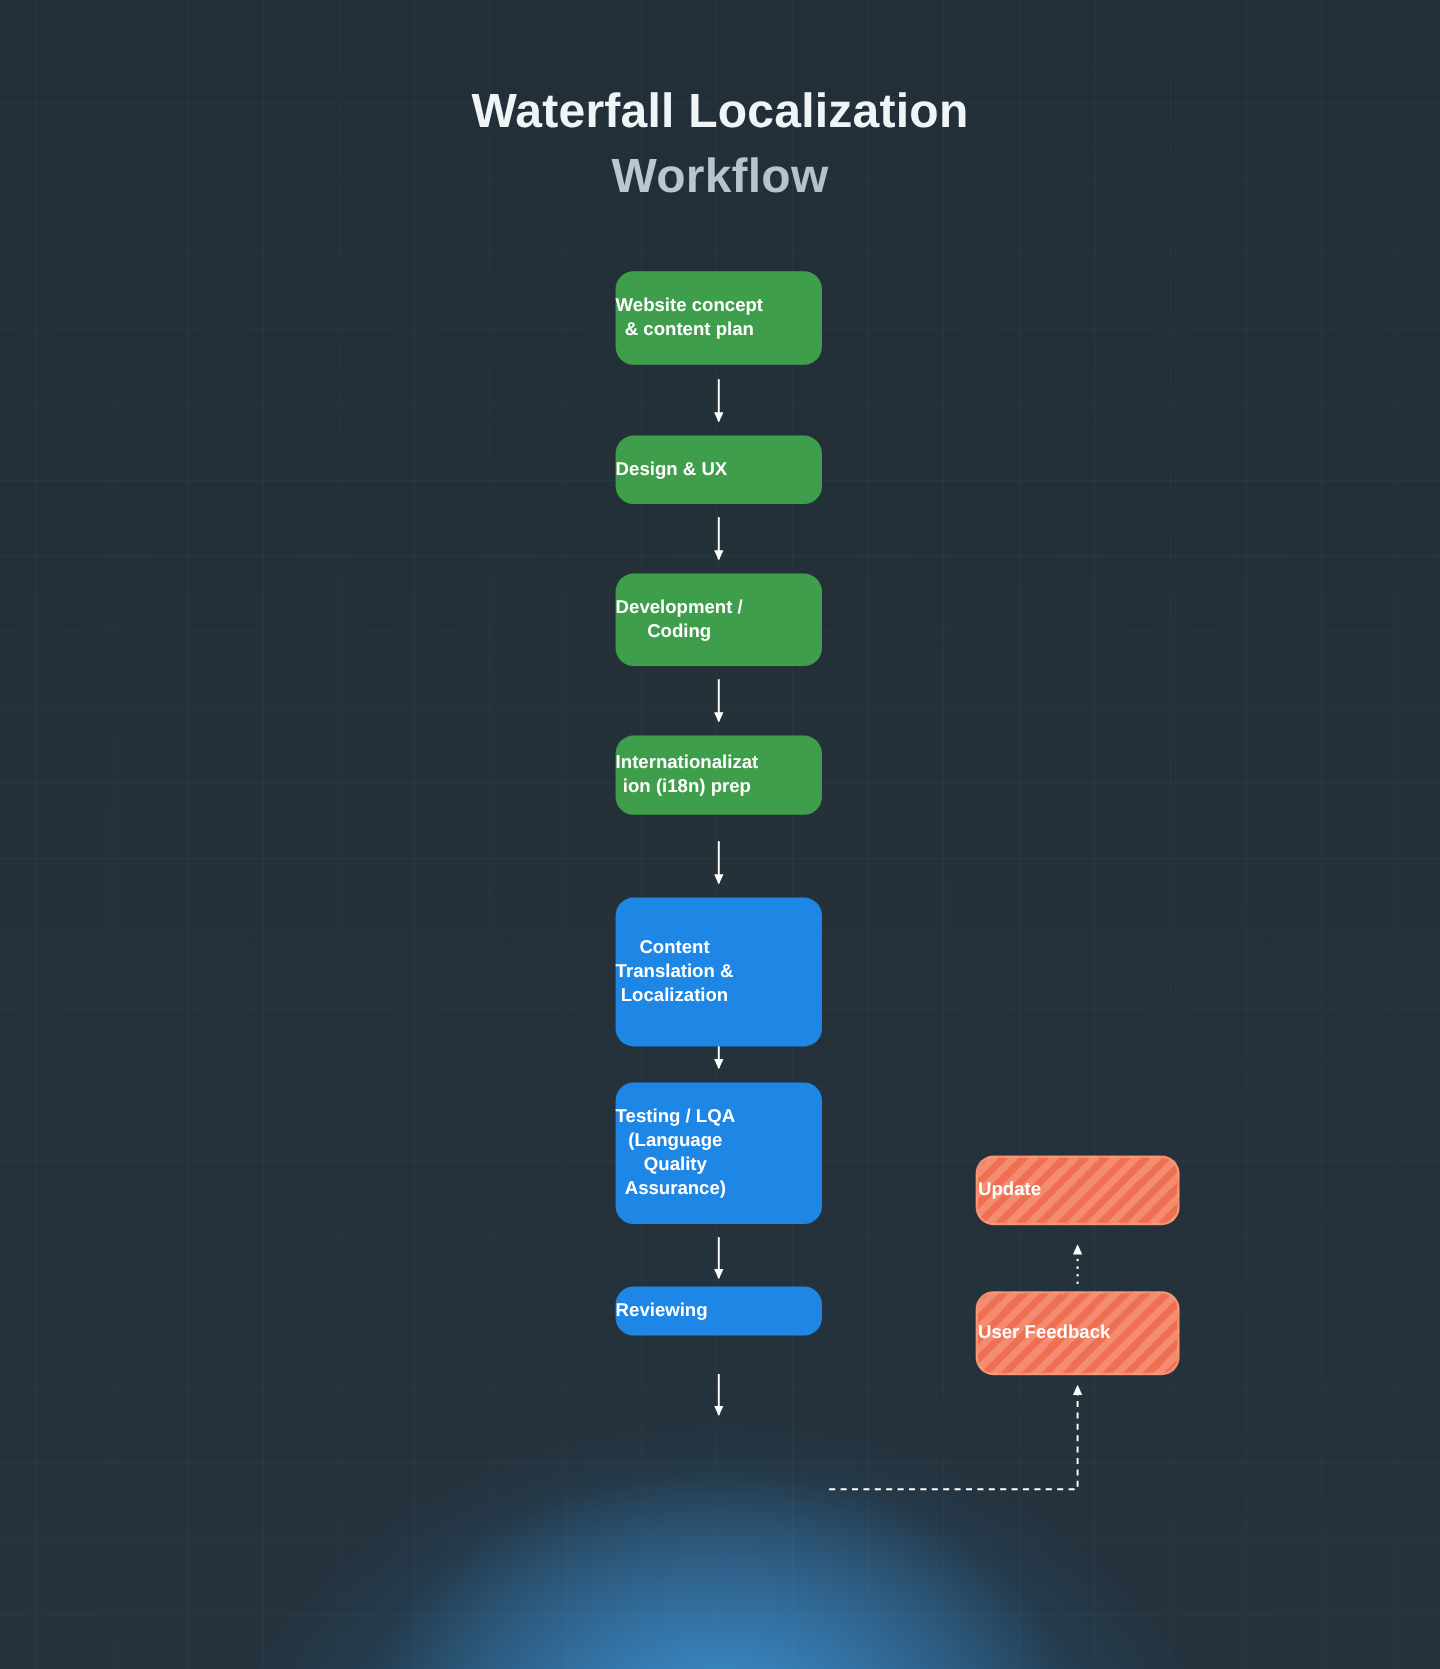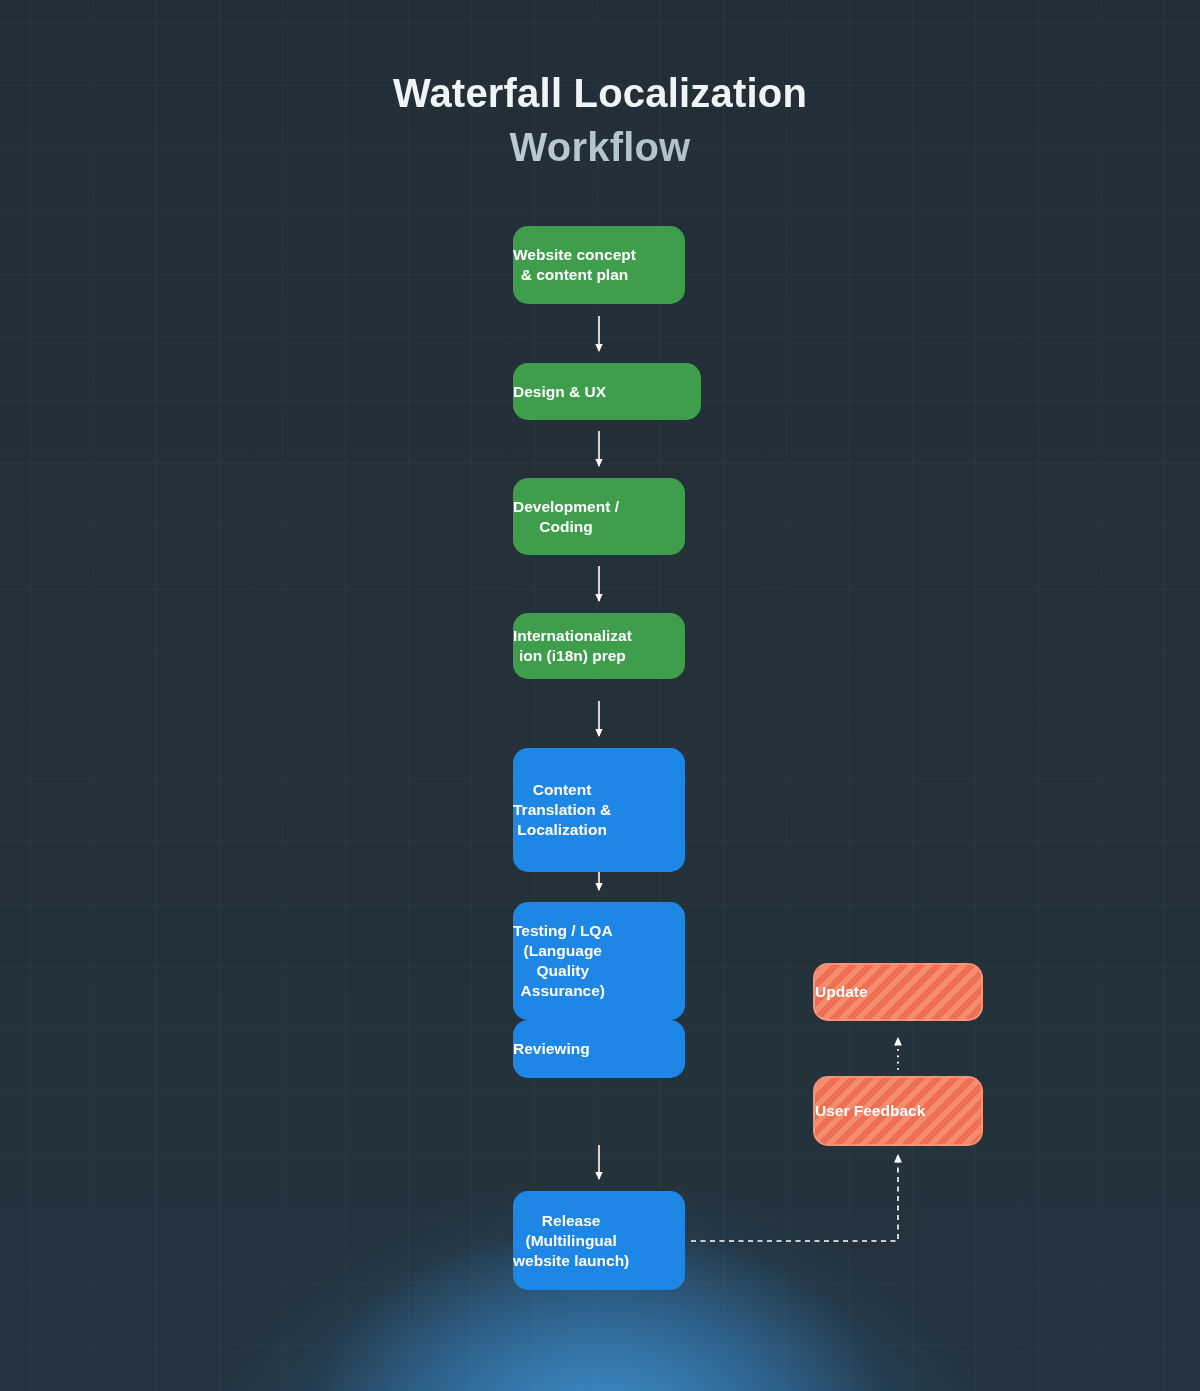--- a/index.html
+++ b/index.html
@@ -80,21 +80,21 @@
     </g>
     <path d="M691 1241 H 898 V 1155" stroke="#ffffff" stroke-width="1.6" fill="none" stroke-dasharray="5 4.5" marker-end="url(#head)"></path>
     <path d="M898 1069 V 1038" stroke="#ffffff" stroke-width="2" fill="none" stroke-linecap="round" stroke-dasharray="0.1 6.2" marker-end="url(#head)"></path>
   </svg>
 
   <div class="node green" style="left:513px;top:226px;width:172px;height:78px">
     <span class="label">Website concept
 &amp; content plan</span>
   </div>
 
-  <div class="node green" style="left:513px;top:363px;width:188px;height:57px">
+  <div class="node green" style="left:513px;top:363px;width:172px;height:57px">
     <span class="label">Design &amp; UX</span>
   </div>
 
   <div class="node green" style="left:513px;top:478px;width:172px;height:77px">
     <span class="label">Development /
 Coding</span>
   </div>
 
   <div class="node green" style="left:513px;top:613px;width:172px;height:66px">
     <span class="label">Internationalizat
@@ -107,29 +107,24 @@
 Localization</span>
   </div>
 
   <div class="node blue" style="left:513px;top:902px;width:172px;height:118px">
     <span class="label">Testing / LQA
 (Language
 Quality
 Assurance)</span>
   </div>
 
-  <div class="node blue" style="left:513px;top:1020px;width:172px;height:58px">
+  <div class="node blue" style="left:513px;top:1072px;width:172px;height:41px">
     <span class="label">Reviewing</span>
   </div>
 
-  <div class="node blue" style="left:513px;top:1191px;width:172px;height:99px">
-    <span class="label">Release
-(Multilingual
-website launch)</span>
-  </div>
 
   <div class="node orange" style="left:813px;top:963px;width:170px;height:58px">
     <span class="label">Update</span>
   </div>
 
   <div class="node orange" style="left:813px;top:1076px;width:170px;height:70px">
     <span class="label">User Feedback</span>
   </div>
 </div>
 

